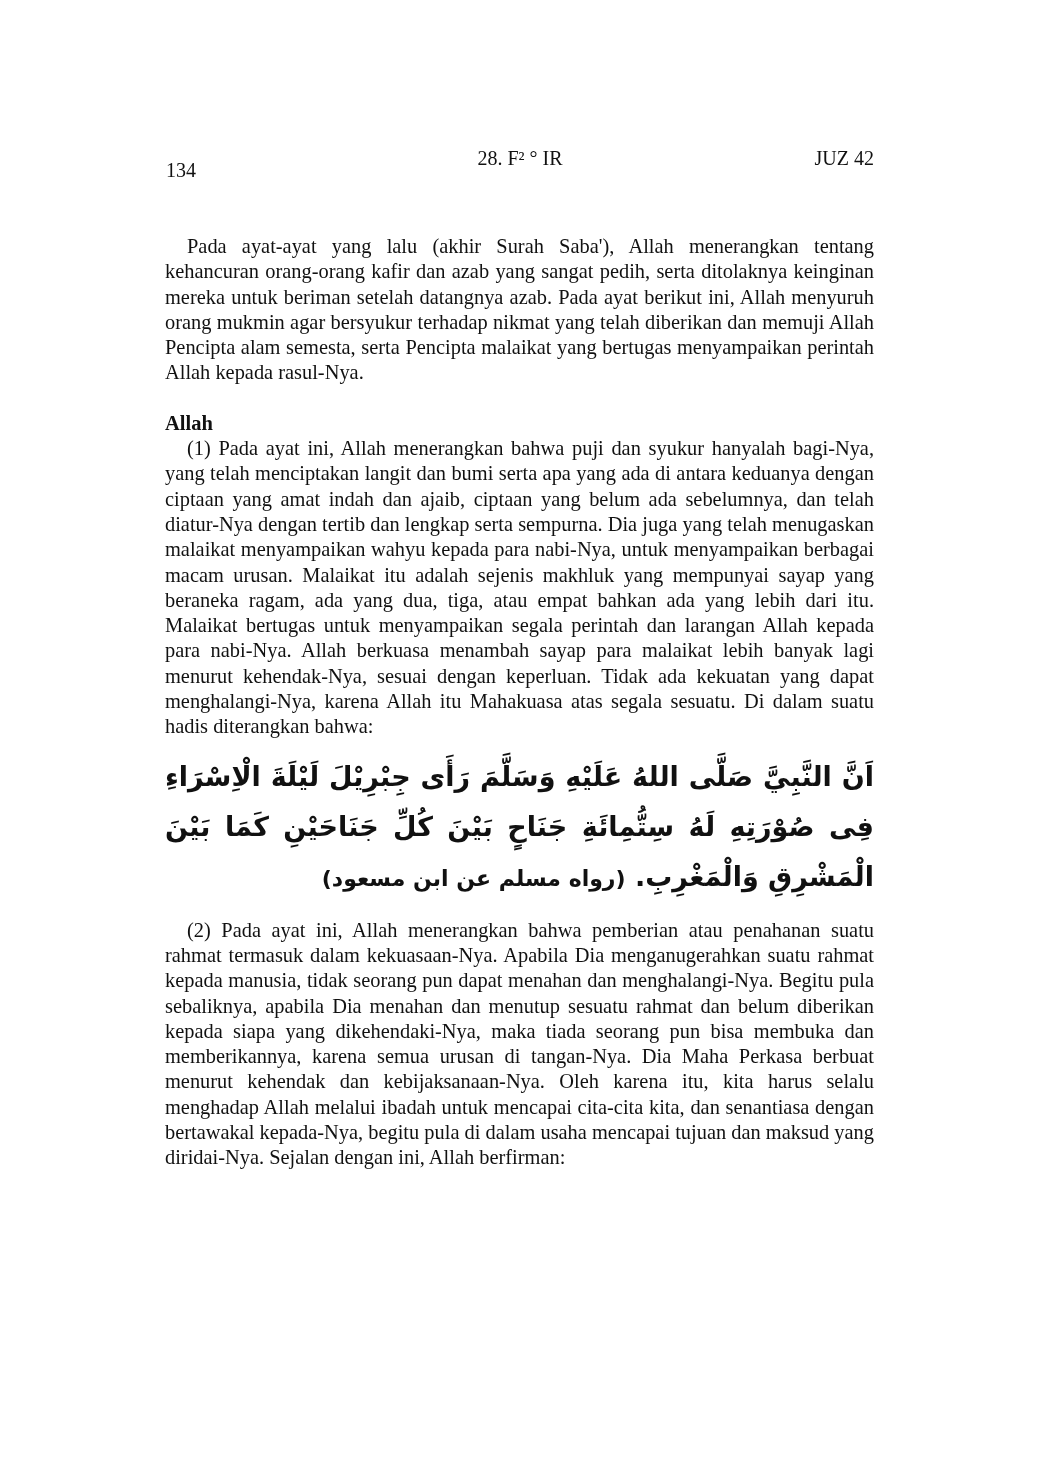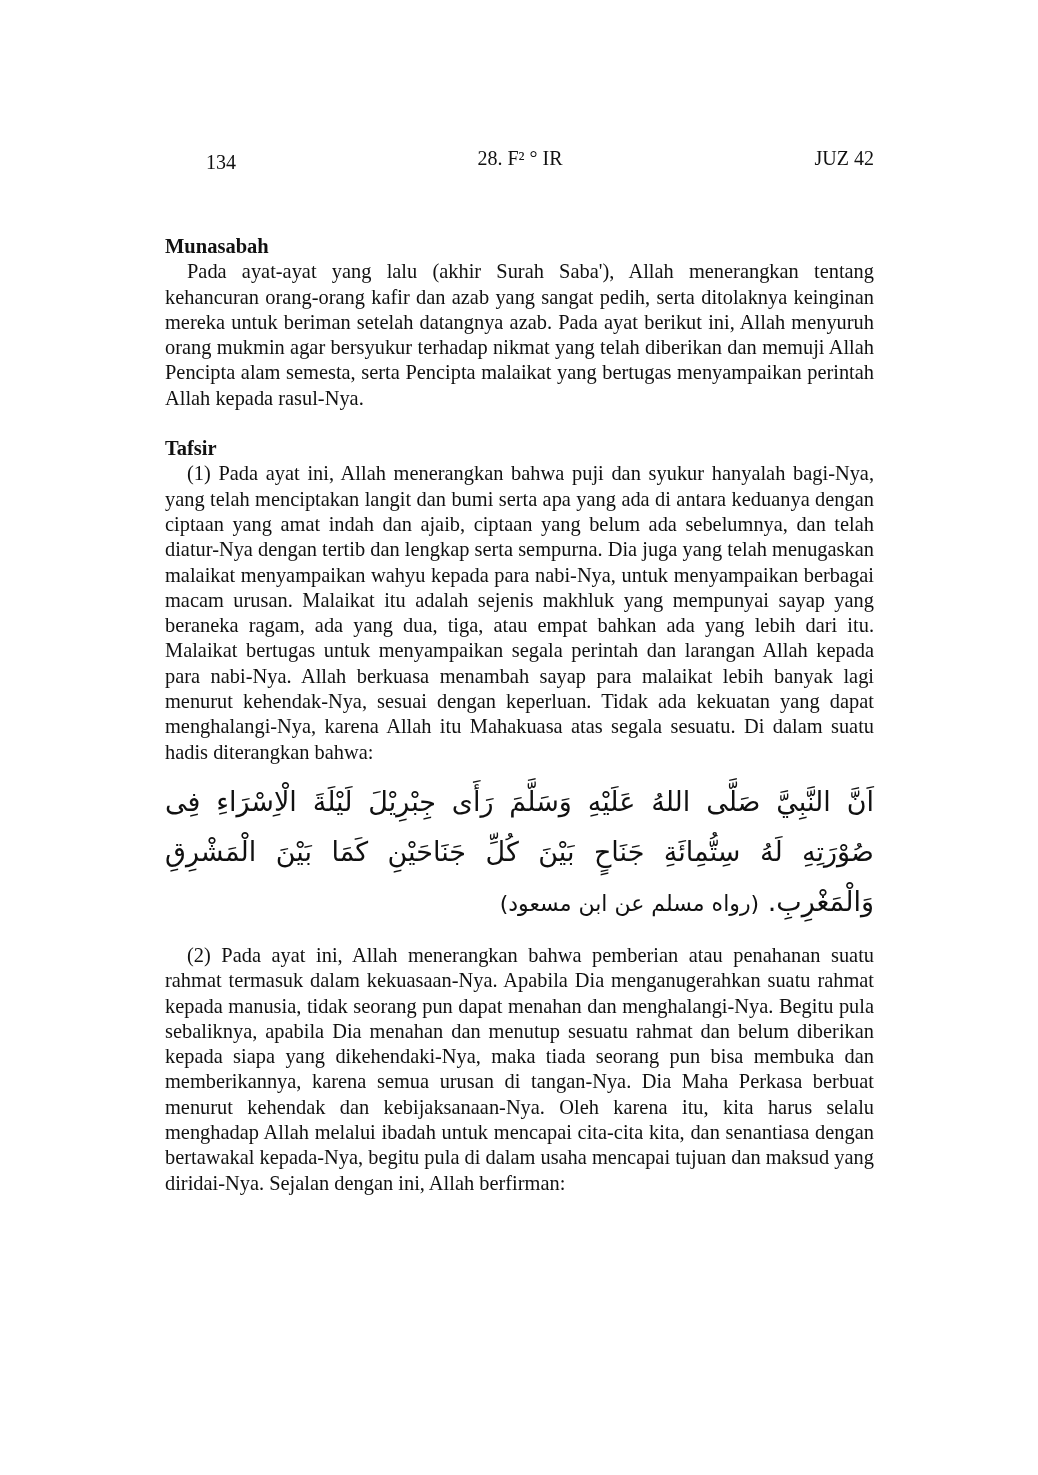--- a/index.html
+++ b/index.html
@@ -17,21 +17,21 @@
     }
     .page-header {
       position: absolute;
       top: 144px;
       left: 166px;
       width: 708px;
       height: 28px;
       font-size: 20px;
       line-height: 28px;
     }
-    .page-header .left { position: absolute; left: 0; top: 4px; margin-left: 40px; }
+    .page-header .left { position: absolute; left: 0; top: 12px; }
     .page-header .center { position: absolute; left: 0; right: 0; text-align: center; top: 0; }
     .page-header .right { position: absolute; right: 0; top: 0; }
 
     .content {
       position: absolute;
       top: 234px;
       left: 165px;
       width: 709px;
       font-size: 20.4px;
       line-height: 25.3px;
@@ -52,20 +52,21 @@
     .section-tafsir { }
     .arabic {
       direction: rtl;
       text-align: justify;
       text-align-last: right;
       font-family: "DejaVu Sans", sans-serif;
       font-size: 27px;
       line-height: 50px;
       margin: 12px 0 4px 0;
       unicode-bidi: embed;
+      font-weight: bold;
     }
     .arabic .ref {
       font-size: 22px;
     }
     .translation {
       margin: 0;
       text-align: justify;
     }
     .translation i {
       font-style: italic;
@@ -78,26 +79,25 @@
 <body>
 
 <div class="page-header">
   <span class="left">134</span>
   <span class="center">28. F² ° IR</span>
   <span class="right">JUZ 42</span>
 </div>
 
 <div class="content">
   <section class="section-munasabah">
-    <h2 class="heading">Munasabah</h2>
     <p class="para">Pada ayat-ayat yang lalu (akhir Surah Saba'), Allah menerangkan tentang kehancuran orang-orang kafir dan azab yang sangat pedih, serta ditolaknya keinginan mereka untuk beriman setelah datangnya azab. Pada ayat berikut ini, Allah menyuruh orang mukmin agar bersyukur terhadap nikmat yang telah diberikan dan memuji Allah Pencipta alam semesta, serta Pencipta malaikat yang bertugas menyampaikan perintah Allah kepada rasul-Nya.</p>
   </section>
 
   <section class="section-tafsir">
-    <h2 class="heading">Tafsir</h2>
+    <h2 class="heading">Allah</h2>
     <p class="para">(1) Pada ayat ini, Allah menerangkan bahwa puji dan syukur hanyalah bagi-Nya, yang telah menciptakan langit dan bumi serta apa yang ada di antara keduanya dengan ciptaan yang amat indah dan ajaib, ciptaan yang belum ada sebelumnya, dan telah diatur-Nya dengan tertib dan lengkap serta sempurna. Dia juga yang telah menugaskan malaikat menyampaikan wahyu kepada para nabi-Nya, untuk menyampaikan berbagai macam urusan. Malaikat itu adalah sejenis makhluk yang mempunyai sayap yang beraneka ragam, ada yang dua, tiga, atau empat bahkan ada yang lebih dari itu. Malaikat bertugas untuk menyampaikan segala perintah dan larangan Allah kepada para nabi-Nya. Allah berkuasa menambah sayap para malaikat lebih banyak lagi menurut kehendak-Nya, sesuai dengan keperluan. Tidak ada kekuatan yang dapat menghalangi-Nya, karena Allah itu Mahakuasa atas segala sesuatu. Di dalam suatu hadis diterangkan bahwa:</p>
 
     <div class="arabic" lang="ar" dir="rtl">
       <span>اَنَّ النَّبِيَّ صَلَّى اللهُ عَلَيْهِ وَسَلَّمَ رَأَى جِبْرِيْلَ لَيْلَةَ الْاِسْرَاءِ فِى صُوْرَتِهِ لَهُ سِتُّمِائَةِ جَنَاحٍ بَيْنَ كُلِّ جَنَاحَيْنِ كَمَا بَيْنَ الْمَشْرِقِ وَالْمَغْرِبِ.</span>
       <span class="ref">(رواه مسلم عن ابن مسعود)</span>
     </div>
 
 
     <p class="para para-2">(2) Pada ayat ini, Allah menerangkan bahwa pemberian atau penahanan suatu rahmat termasuk dalam kekuasaan-Nya. Apabila Dia menganugerah­kan suatu rahmat kepada manusia, tidak seorang pun dapat menahan dan menghalangi-Nya. Begitu pula sebaliknya, apabila Dia menahan dan menutup sesuatu rahmat dan belum diberikan kepada siapa yang dikehendaki-Nya, maka tiada seorang pun bisa membuka dan memberikannya, karena semua urusan di tangan-Nya. Dia Maha Perkasa berbuat menurut kehendak dan kebijaksanaan-Nya. Oleh karena itu, kita harus selalu menghadap Allah melalui ibadah untuk mencapai cita-cita kita, dan senantiasa dengan bertawakal kepada-Nya, begitu pula di dalam usaha mencapai tujuan dan maksud yang diridai-Nya. Sejalan dengan ini, Allah berfirman:</p>
   </section>

